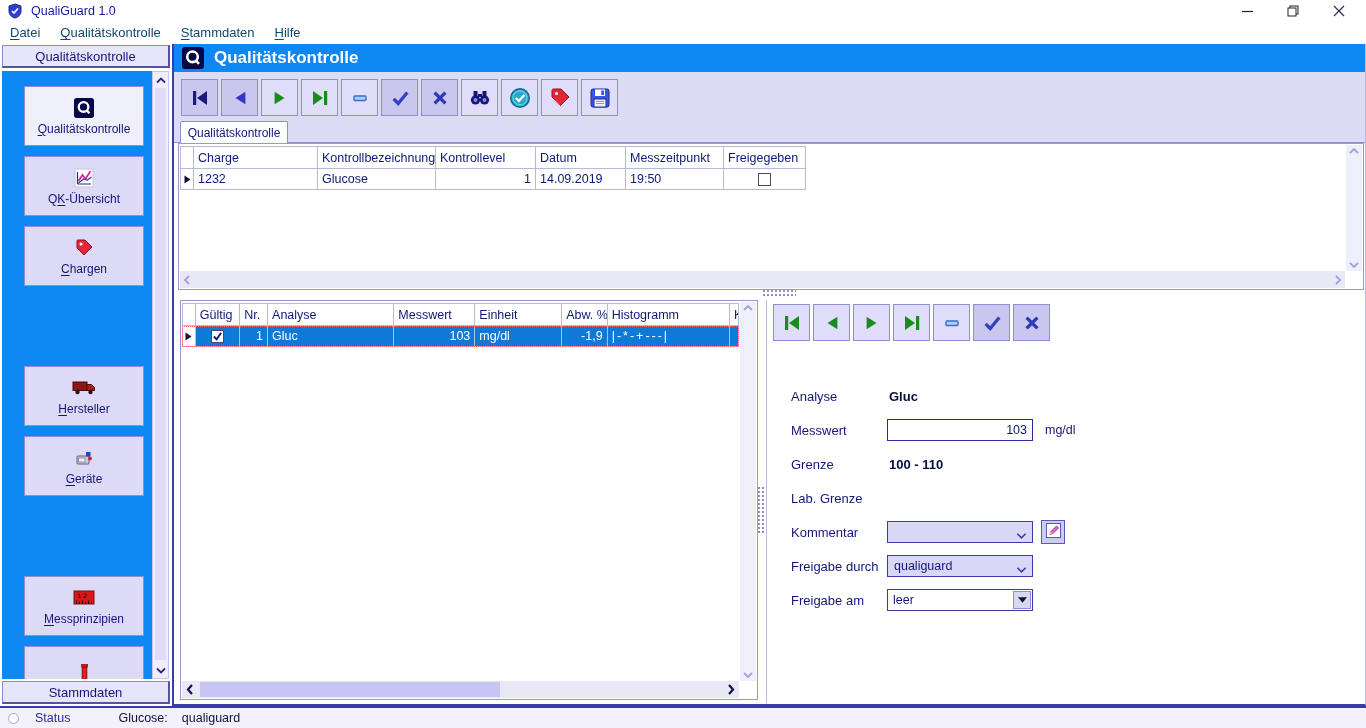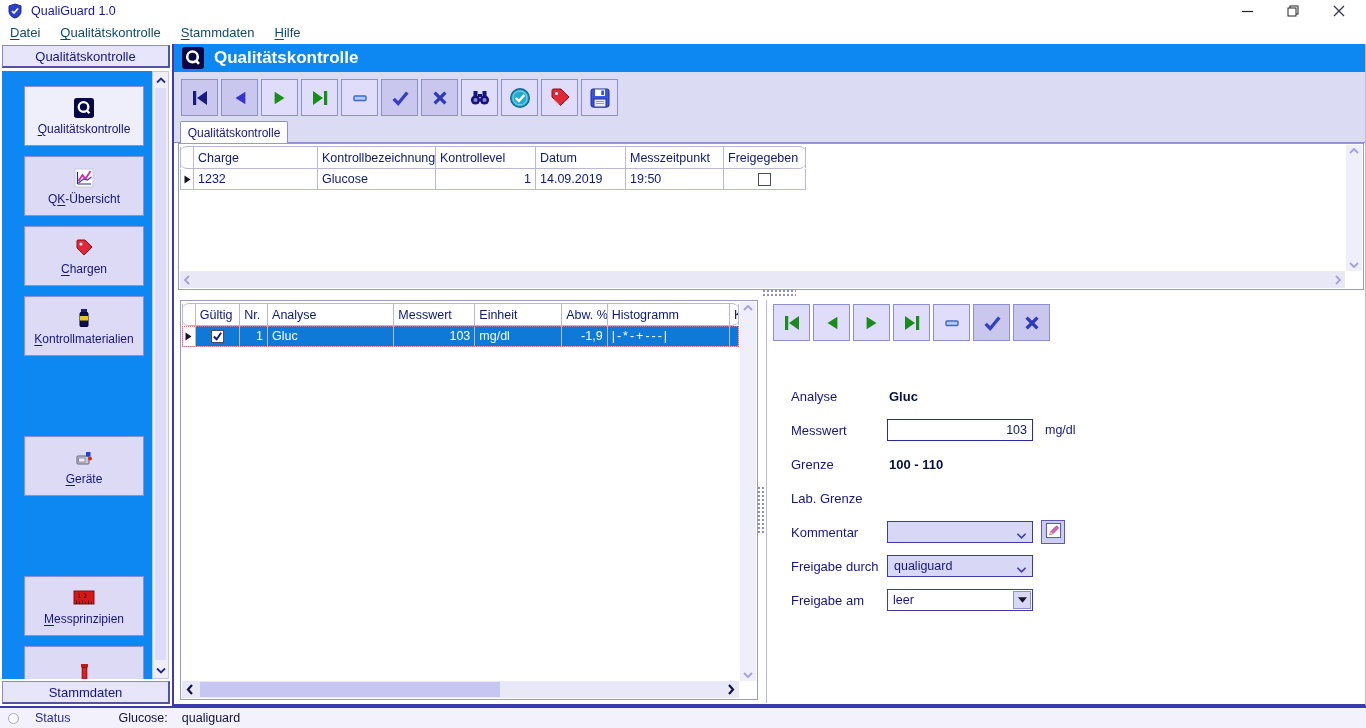--- a/index.html
+++ b/index.html
@@ -58,21 +58,21 @@
 
   .tabrow { position:absolute; left:0; top:77px; width:100%; height:22px; background:#dcdbf4; border-bottom:1px solid #8f8ed2; }
   .tab { position:absolute; left:6px; top:0; width:108px; height:22px; background:#fff; border:1px solid #8f8ed2; border-bottom:none;
       border-radius:2px 2px 0 0; display:flex; align-items:center; justify-content:center; font-size:12px; color:#15157d; }
 
   .grid { position:absolute; background:#fff; border:1px solid #9a99cc; }
   .grid-upper { left:4px; top:99px; width:1186px; height:147px; }
   .grid-lower { left:6px; top:256px; width:578px; height:400px; }
   .gcols { position:absolute; left:1px; top:2px; display:flex; flex-direction:column; }
   .grow { display:flex; }
-  .grow.head { border-top:1px solid #b9b8d8; border-bottom:1px solid #b9b8d8;border-radius:7px; }
+  .grow.head { border-top:1px solid #b9b8d8; border-bottom:1px solid #b9b8d8; }
   .grow.data { border-bottom:1px solid #b9b8d8; }
   .cell { border-right:1px solid #b9b8d8; padding:0 4px; display:flex; align-items:center;
       font-size:12.5px; color:#0c1a75; height:20px; overflow:hidden; white-space:nowrap; }
   .grow.head .cell { height:21px; }
   .cell.first { border-left:1px solid #b9b8d8; padding:0; justify-content:center; }
   .cell.num { justify-content:flex-end; }
   .cell.ctr { justify-content:center; }
   .grow.selected { background:#0e79d7; outline:1px dotted #ff6060; outline-offset:-1px; }
   .grow.selected .cell { color:#fff; }
   .histo { letter-spacing:2px; }
@@ -182,29 +182,30 @@
     </div>
     <div class="sb-btn" style="top:155px">
       <span class="sb-ico">
         <svg width="20" height="20" viewBox="0 0 20 20">
             <path d="M11 2l7 7-8 8-7-7V3a1 1 0 011-1z" fill="#e02838" stroke="#8c1020"></path>
             <circle cx="7" cy="6" r="1.5" fill="#fff"></circle>
           </svg>
       </span>
       <span class="sb-label"><span></span><span class="acc">C</span><span>hargen</span></span>
     </div>
-    <div class="sb-btn" style="top:225px">
-      <span class="sb-ico">
-        <svg width="18" height="20" viewBox="0 0 18 20">
-            <rect x="6" y="1" width="6" height="3.5" fill="#202060"></rect>
-            <rect x="5" y="4.5" width="8" height="14" rx="1" fill="#10104a" stroke="#000030"></rect>
-            <rect x="5" y="8" width="8" height="4.5" fill="#e8c820"></rect>
-          </svg>
-      </span>
-      <span class="sb-label"><span></span><span class="acc">K</span><span>ontrollmaterialien</span></span>
+    <div class="sb-btn" style="top:295px">
+      <span class="sb-ico">
+        <svg width="24" height="15" viewBox="0 0 24 15">
+            <rect x="1" y="2" width="14" height="8.5" fill="#8c1616" stroke="#500a0a"></rect>
+            <path d="M15 4.5h4.5l3 3v3h-7.5z" fill="#a02020" stroke="#500a0a"></path>
+            <circle cx="5.5" cy="12" r="2.2" fill="#2a1212"></circle>
+            <circle cx="18.5" cy="12" r="2.2" fill="#2a1212"></circle>
+          </svg>
+      </span>
+      <span class="sb-label"><span></span><span class="acc">H</span><span>ersteller</span></span>
     </div>
     <div class="sb-btn" style="top:365px">
       <span class="sb-ico">
         <svg width="20" height="20" viewBox="0 0 20 20">
             <rect x="3" y="8" width="12" height="8" rx="1" fill="#c8c8d8" stroke="#606080"></rect>
             <rect x="4.5" y="10" width="6.5" height="4" fill="#eef" stroke="#9090a8"></rect>
             <rect x="12" y="4" width="4.5" height="4.5" fill="#2244cc"></rect>
             <circle cx="16" cy="10.5" r="1.9" fill="#e02020"></circle>
           </svg>
       </span>

